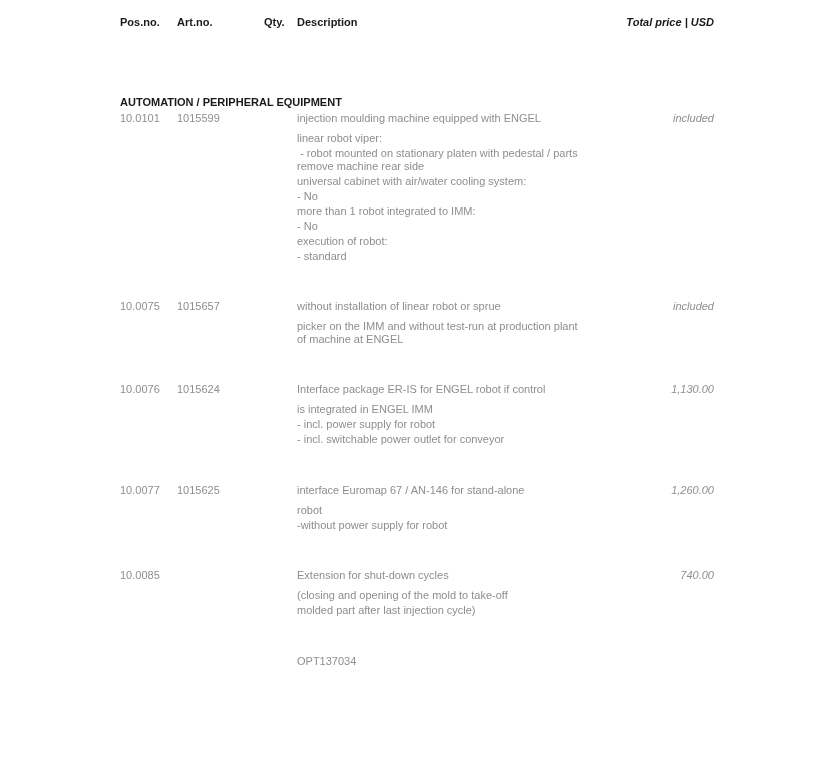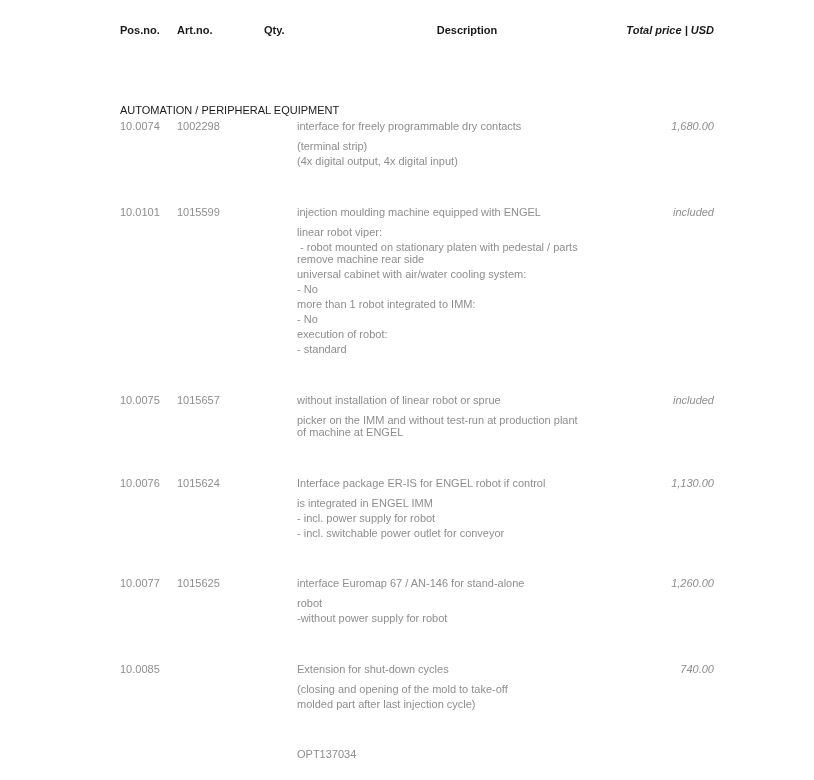--- a/index.html
+++ b/index.html
@@ -10,45 +10,45 @@
   .page {
     position: relative;
     width: 814px;
     height: 780px;
     background: #ffffff;
     overflow: hidden;
     font-family: "Liberation Sans", sans-serif;
     font-size: 11px;
     color: #8e8e8e;
     box-sizing: border-box;
-    padding-top: 24px;
+    padding-top: 16px;
   }
   .row {
     position: relative;
     width: 100%;
   }
   .col-pos  { position: absolute; left: 120px; top: 0; white-space: nowrap; }
   .col-art  { position: absolute; left: 177px; top: 0; white-space: nowrap; text-align: center; }
   .col-qty  { position: absolute; left: 264px; top: 0; white-space: nowrap; }
   .col-price{ position: absolute; right: 100px; top: 0; text-align: right; white-space: nowrap; font-style: italic; }
   .col-desc { margin-left: 297px; width: 340px; }
 
   .table-header { line-height: 13px; }
   .table-header span, .table-header div {
     font-weight: bold;
     color: #1a1a1a;
   }
-  .table-header .col-desc { width: 340px; text-align: center; }
+  .table-header .col-desc { width: 340px; }
 
   .section-title {
     margin-top: 66px;
     margin-left: 120px;
     margin-bottom: 3px;
     line-height: 14px;
-    font-weight: normal;
+    font-weight: bold;
     color: #1a1a1a;
   }
 
   .item { margin-bottom: 38px; }
   .item .main { line-height: 13px; }
   .item .details {
     margin-top: 7px;
   }
   .para {
     line-height: 12.5px;
@@ -70,33 +70,20 @@
     <span class="col-pos">Pos.no.</span>
     <span class="col-art">Art.no.</span>
     <span class="col-qty">Qty.</span>
     <div class="col-desc">Description</div>
     <span class="col-price">Total price | USD</span>
   </div>
 
   <div class="section-title">AUTOMATION / PERIPHERAL EQUIPMENT</div>
 
   <div>
-  <div class="item">
-    <div class="row main">
-      <span class="col-pos">10.0074</span>
-      <span class="col-art">1002298</span>
-      <span class="col-qty"></span>
-      <div class="col-desc">interface for freely programmable dry contacts</div>
-      <span class="col-price">1,680.00</span>
-    </div>
-    <div class="col-desc details">
-          <div class="para">(terminal strip)</div>
-          <div class="para">(4x digital output, 4x digital input)</div>
-        </div>
-  </div>
 
   <div class="item">
     <div class="row main">
       <span class="col-pos">10.0101</span>
       <span class="col-art">1015599</span>
       <span class="col-qty"></span>
       <div class="col-desc">injection moulding machine equipped with ENGEL</div>
       <span class="col-price">included</span>
     </div>
     <div class="col-desc details">

